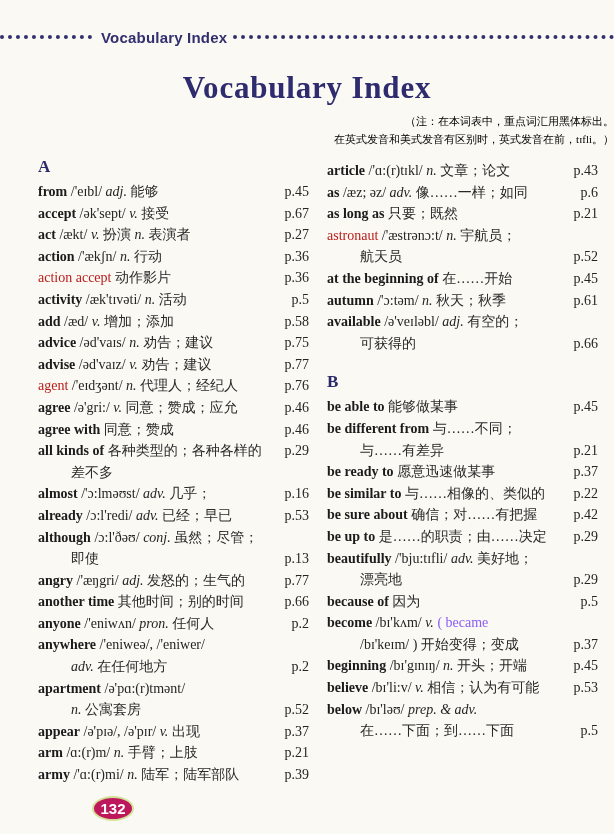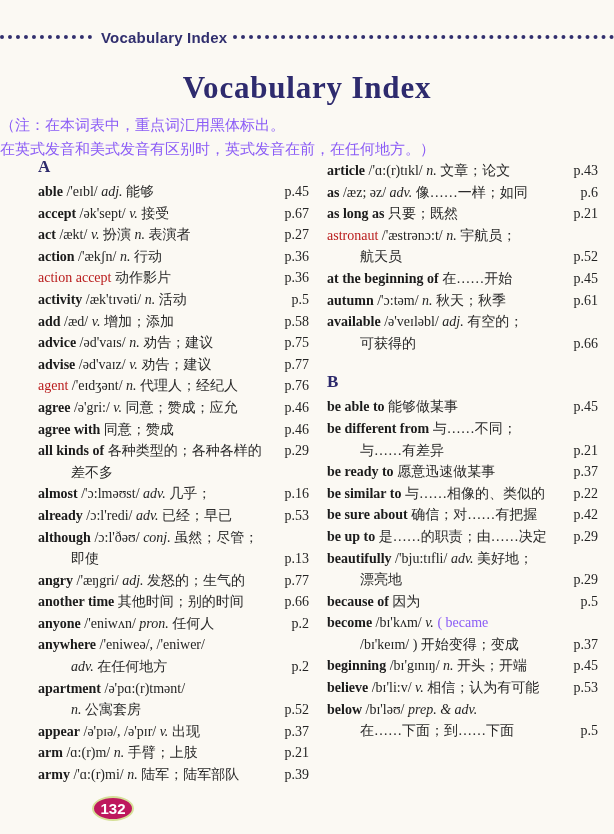--- a/index.html
+++ b/index.html
@@ -17,22 +17,22 @@
   .header-label{
     font-family:"Liberation Sans","DejaVu Sans",sans-serif;font-weight:bold;
     font-size:15px;color:#312f6e;padding:0 6px 0 9px;white-space:nowrap;letter-spacing:.2px;
   }
   
   .title{
     position:absolute;top:70px;left:0;right:0;text-align:center;
     font-size:31px;font-weight:bold;color:#2e2b6e;letter-spacing:.8px;
   }
   
-  .note{position:absolute;top:113px;left:0;right:0;text-align:left;
-    font-size:15px;color:#8b5cf6;line-height:1.6;}
+  .note{position:absolute;top:113px;left:0;right:0;text-align:right;
+    font-size:11px;color:#000000;line-height:1.6;}
   
   .columns{position:absolute;top:155px;left:38px;right:16px;display:flex;gap:18px;}
   .col{flex:1;min-width:0;}
   .col-right{padding-top:5px;}
   .letter{font-size:17px;font-weight:bold;color:#2d2a6b;line-height:24px;margin-bottom:2px;}
   .sec-b .letter{margin-top:16px;}
   .entry{display:flex;align-items:flex-end;}
   .elines{flex:1;min-width:0;}
   .eline{line-height:21.6px;font-size:14px;white-space:nowrap;}
   .eline.cont{padding-left:33px;}
@@ -58,30 +58,30 @@
 <div class="header-row">
   <div class="dots dots-left"></div>
   <div class="header-label">Vocabulary Index</div>
   <div class="dots dots-right"></div>
 </div>
 
 <div class="title">Vocabulary Index</div>
 
 <div class="note">
   <div>（注：在本词表中，重点词汇用黑体标出。</div>
-  <div>在英式发音和美式发音有区别时，英式发音在前，在任何地方。）</div>
+  <div>在英式发音和美式发音有区别时，英式发音在前，tɪfli。）</div>
 </div>
 
 <div class="columns">
     <div class="col">
       <div class="section">
         <div class="letter">A</div>
         <div class="entry">
           <div class="elines">
-            <div class="eline"><span class="hw">able</span><span class="pr"> /'eɪbl/ </span><span class="pos">adj.</span><span class="zh"> 能够</span></div>
+            <div class="eline"><span class="hw">from</span><span class="pr"> /'eɪbl/ </span><span class="pos">adj.</span><span class="zh"> 能够</span></div>
           </div>
           <div class="page">p.45</div>
         </div>
         <div class="entry">
           <div class="elines">
             <div class="eline"><span class="hw">accept</span><span class="pr"> /ək'sept/ </span><span class="pos">v.</span><span class="zh"> 接受</span></div>
           </div>
           <div class="page">p.67</div>
         </div>
         <div class="entry">

